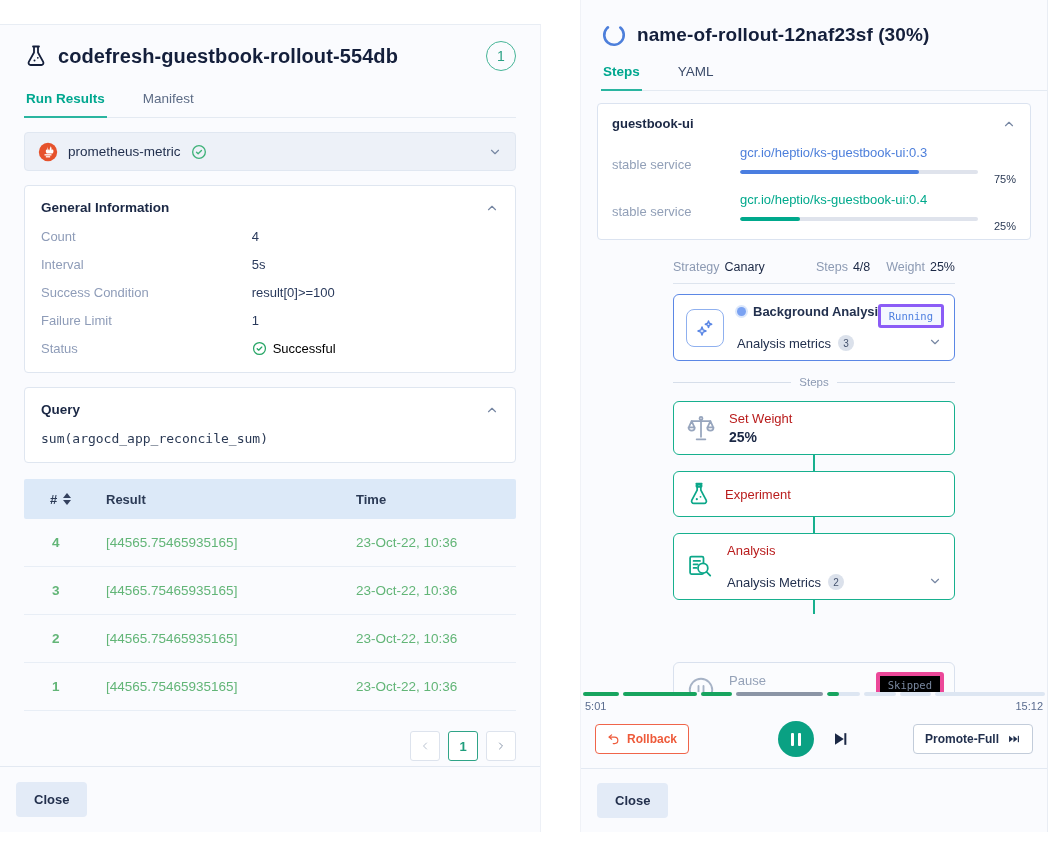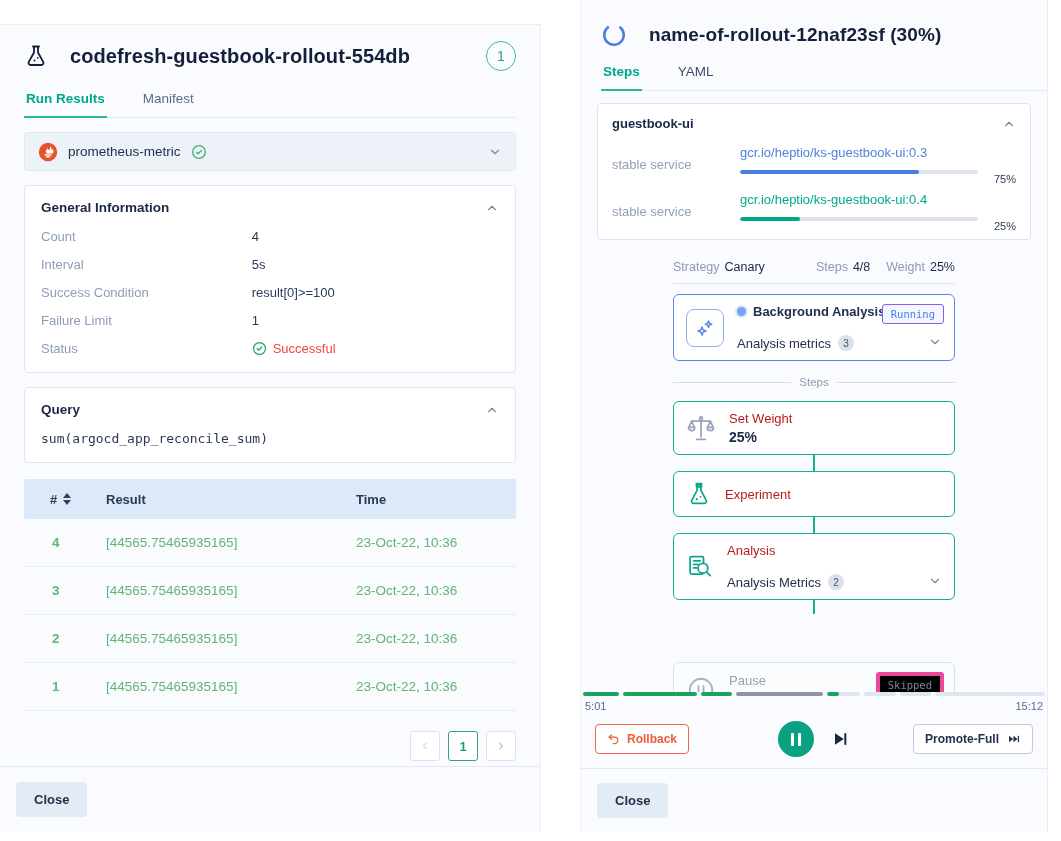--- a/index.html
+++ b/index.html
@@ -3,21 +3,21 @@
 <meta charset="utf-8">
 <style>
   * { margin:0; padding:0; box-sizing:border-box; }
   html,body { width:1061px; height:841px; background:#ffffff; font-family:"Liberation Sans", sans-serif; color:#22304e; }
   .page { position:relative; width:1061px; height:841px; overflow:hidden; }
   .panel { position:absolute; background:#fafbfe; }
   .panel.left  { left:0;   top:24px; width:541px; height:808px; border-top:1px solid #e8edf4; border-right:1px solid #edf0f6; }
   .panel.right { left:580px; top:0;  width:468px; height:832px; border-left:1px solid #f0f2f7; border-right:1px solid #e9edf4; }
 
   
-  .title-row { display:flex; align-items:center; gap:22px; }
+  .title-row { display:flex; align-items:center; gap:10px; }
   h1.p-title { font-size:20px; font-weight:700; color:#141f3b; letter-spacing:.1px; white-space:nowrap; }
   .tabs { display:flex; gap:34px; border-bottom:1px solid #e4eaf2; }
   .tab { font-size:13.5px; color:#5d6c86; padding:0 2px 11px 2px; position:relative; cursor:pointer; }
   .tab.active { color:#00a78f; font-weight:700; }
   .tab.active::after { content:""; position:absolute; left:0; right:0; bottom:-1px; height:2px; background:#2ab5a0; }
   .chev { width:14px; height:14px; stroke:#7787a3; fill:none; stroke-width:2; stroke-linecap:round; stroke-linejoin:round; }
   .chev.up { transform:rotate(180deg); }
   .card { background:#ffffff; border:1px solid #dfe6f0; border-radius:4px; }
   .card-head { display:flex; align-items:center; justify-content:space-between; }
   .card-head .h { font-size:13.5px; font-weight:700; color:#1b2845; }
@@ -31,21 +31,21 @@
   .lp-tabs { margin-top:20px; }
   .metric-row { margin-top:14px; height:39px; background:#edf1f8; border:1px solid #e0e7f1; border-radius:4px; display:flex; align-items:center; padding:0 13px; gap:10px; cursor:pointer; }
   .metric-row .name { font-size:13.5px; color:#22304e; }
   .metric-row .chev { margin-left:auto; }
 
   .info-card { margin-top:14px; padding:14px 16px 16px 16px; }
   .info-rows { margin-top:14px; }
   .info-row { display:flex; margin-top:13px; align-items:center; }
   .info-row .lbl { width:46%; font-size:13px; color:#8e9cb8; }
   .info-row .val { font-size:13px; color:#2a3a5c; }
-  .val.status { color:#ef4444; display:flex; align-items:center; gap:6px; }
+  .val.status { color:#000000; display:flex; align-items:center; gap:6px; }
 
   .query-card { margin-top:14px; padding:14px 16px 16px 16px; }
   .query-val { margin-top:14px; font-size:13px; color:#2b3a55; }
 
   .res-table { margin-top:16px; }
   .t-head { display:flex; align-items:center; background:#dce9f8; height:40px; border-radius:2px; font-size:13px; font-weight:700; color:#2b3a55; }
   .t-row { display:flex; align-items:center; height:48px; border-bottom:1px solid #e8eef6; font-size:13.5px; color:#62b577; }
   .c1 { width:82px; padding-left:28px; display:flex; align-items:center; gap:6px; }
   .t-head .c1 { padding-left:26px; }
   .c2 { flex:1; }
@@ -93,21 +93,21 @@
   .step-card.teal { border:1px solid #17b08e; }
   .step-card.blue { border:1px solid #5b87e5; }
   .step-card.grey { border:1px solid #d9e1ee; background:#fbfcfe;margin-top:48px; }
   .step-title { font-size:13px; color:#b91c1c; }
   .step-title.dim { color:#95a2b8; }
   .step-value { font-size:14px; font-weight:700; color:#1b2845; margin-top:3px; }
   .step-sub { display:flex; align-items:center; gap:7px; margin-top:16px; font-size:13px; color:#22304e; }
   .count-chip { width:16px; height:16px; border-radius:50%; background:#dbe1eb; color:#45536e; font-size:10px; display:flex; align-items:center; justify-content:center; }
   .step-chev { margin-left:auto; align-self:flex-end; margin-bottom:2px; cursor:pointer; }
   .tag { position:absolute; top:9px; right:10px; font-size:10.5px; padding:3px 8px; border-radius:3px; }
-  .tag.running { color:#4d7fe0; border:1px solid #8b5cf6; background:#f3f7ff; }
+  .tag.running { color:#4d7fe0; border:3px solid #8b5cf6; background:#f3f7ff; }
   .tag.skipped { color:#78869d; border:4px solid #ec4899; background:#000000; }
   .tag.current { color:#4d7fe0; border:1px solid #bcd0f7; background:#ffffff; }
 
   .bg-card { margin-top:10px; }
   .ba-iconbox { width:38px; height:38px; border:1px solid #8fb0ef; border-radius:8px; display:flex; align-items:center; justify-content:center; }
   .ba-line1 { display:flex; align-items:center; gap:7px; }
   .ba-dot { width:9px; height:9px; border-radius:50%; background:#7aa2f2; box-shadow:0 0 0 2px #dbe7fb; }
   .ba-title { font-size:13px; font-weight:700; color:#22304e; }
 
   .steps-divider { display:flex; align-items:center; gap:8px; margin:15px 0 13px 0; color:#8c9ab3; font-size:11.5px; }

